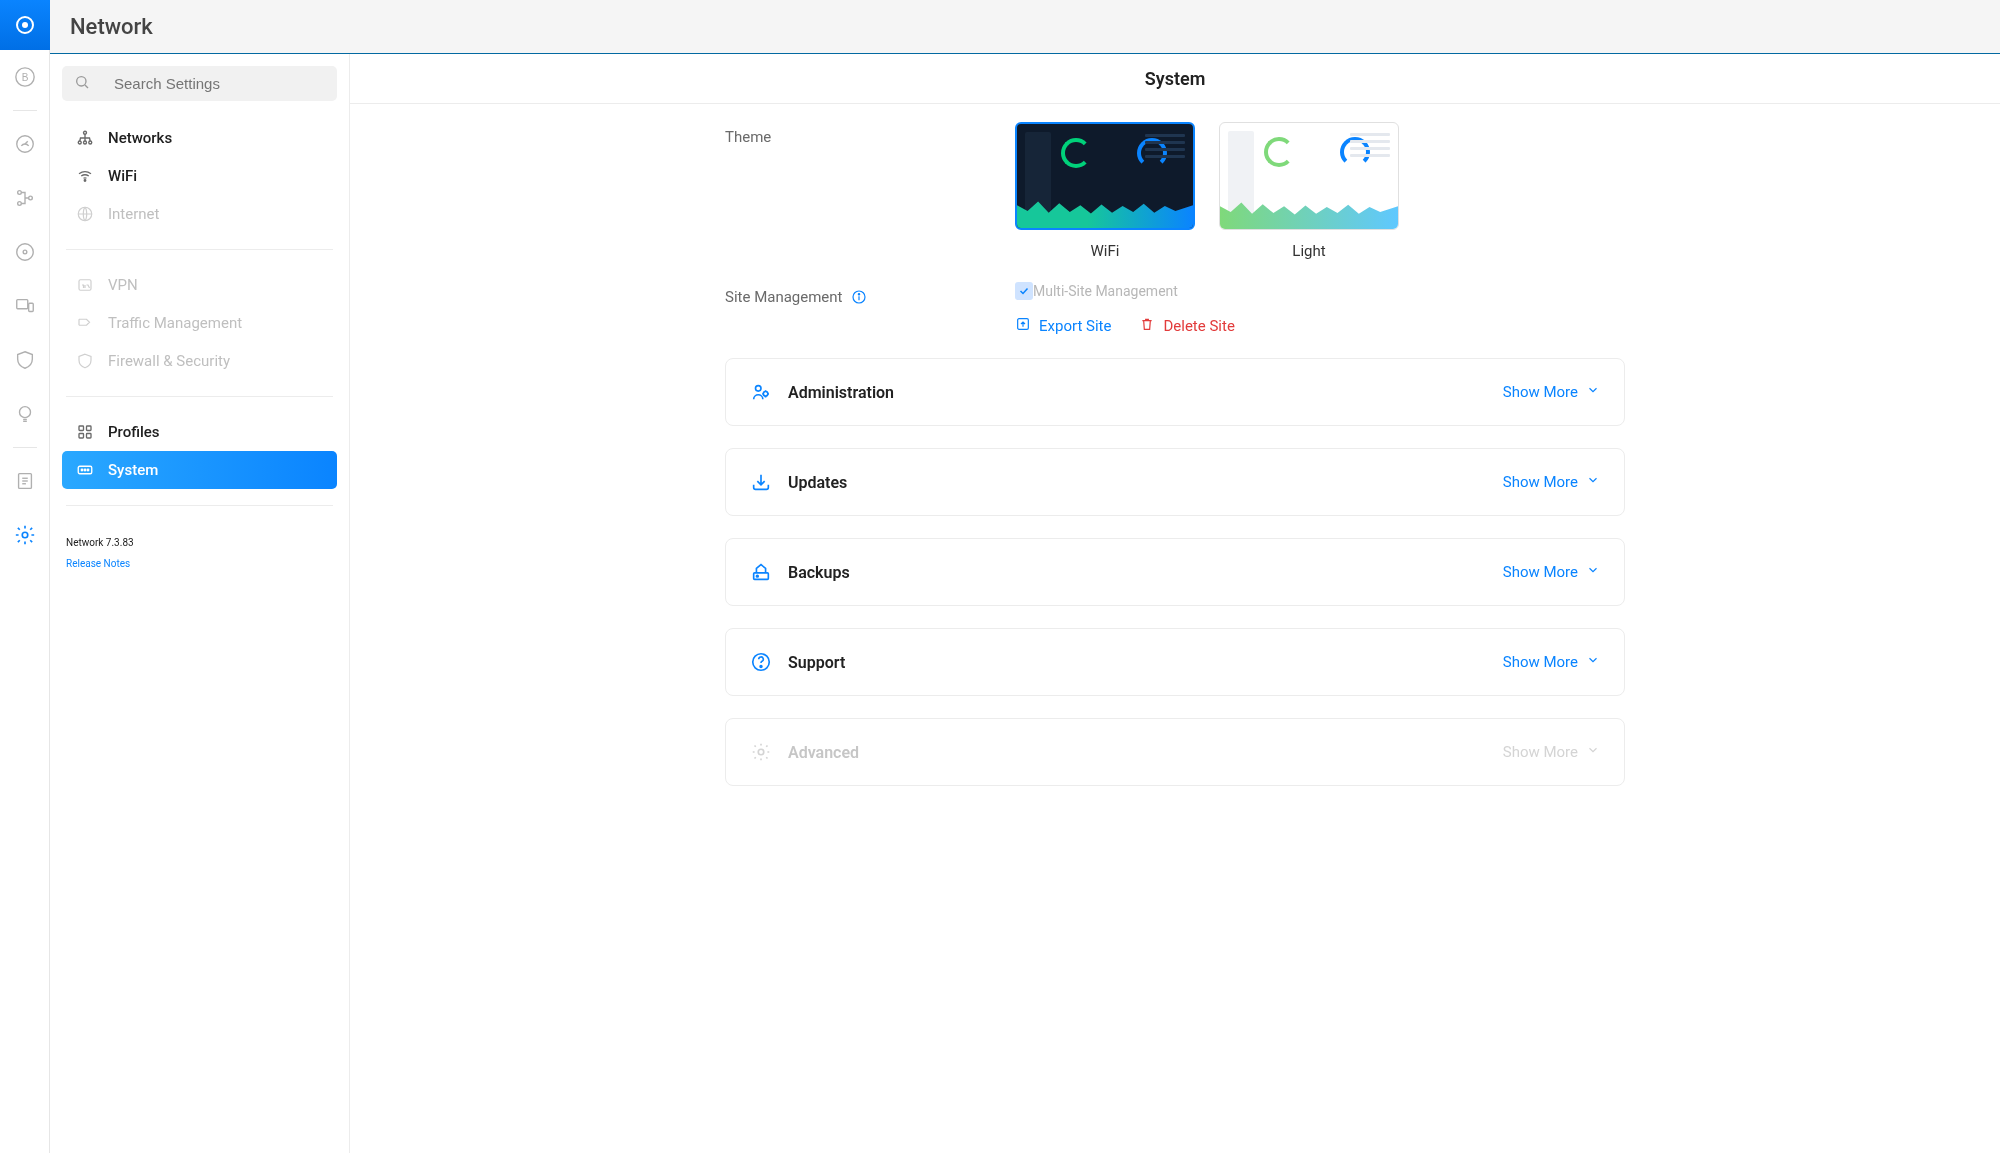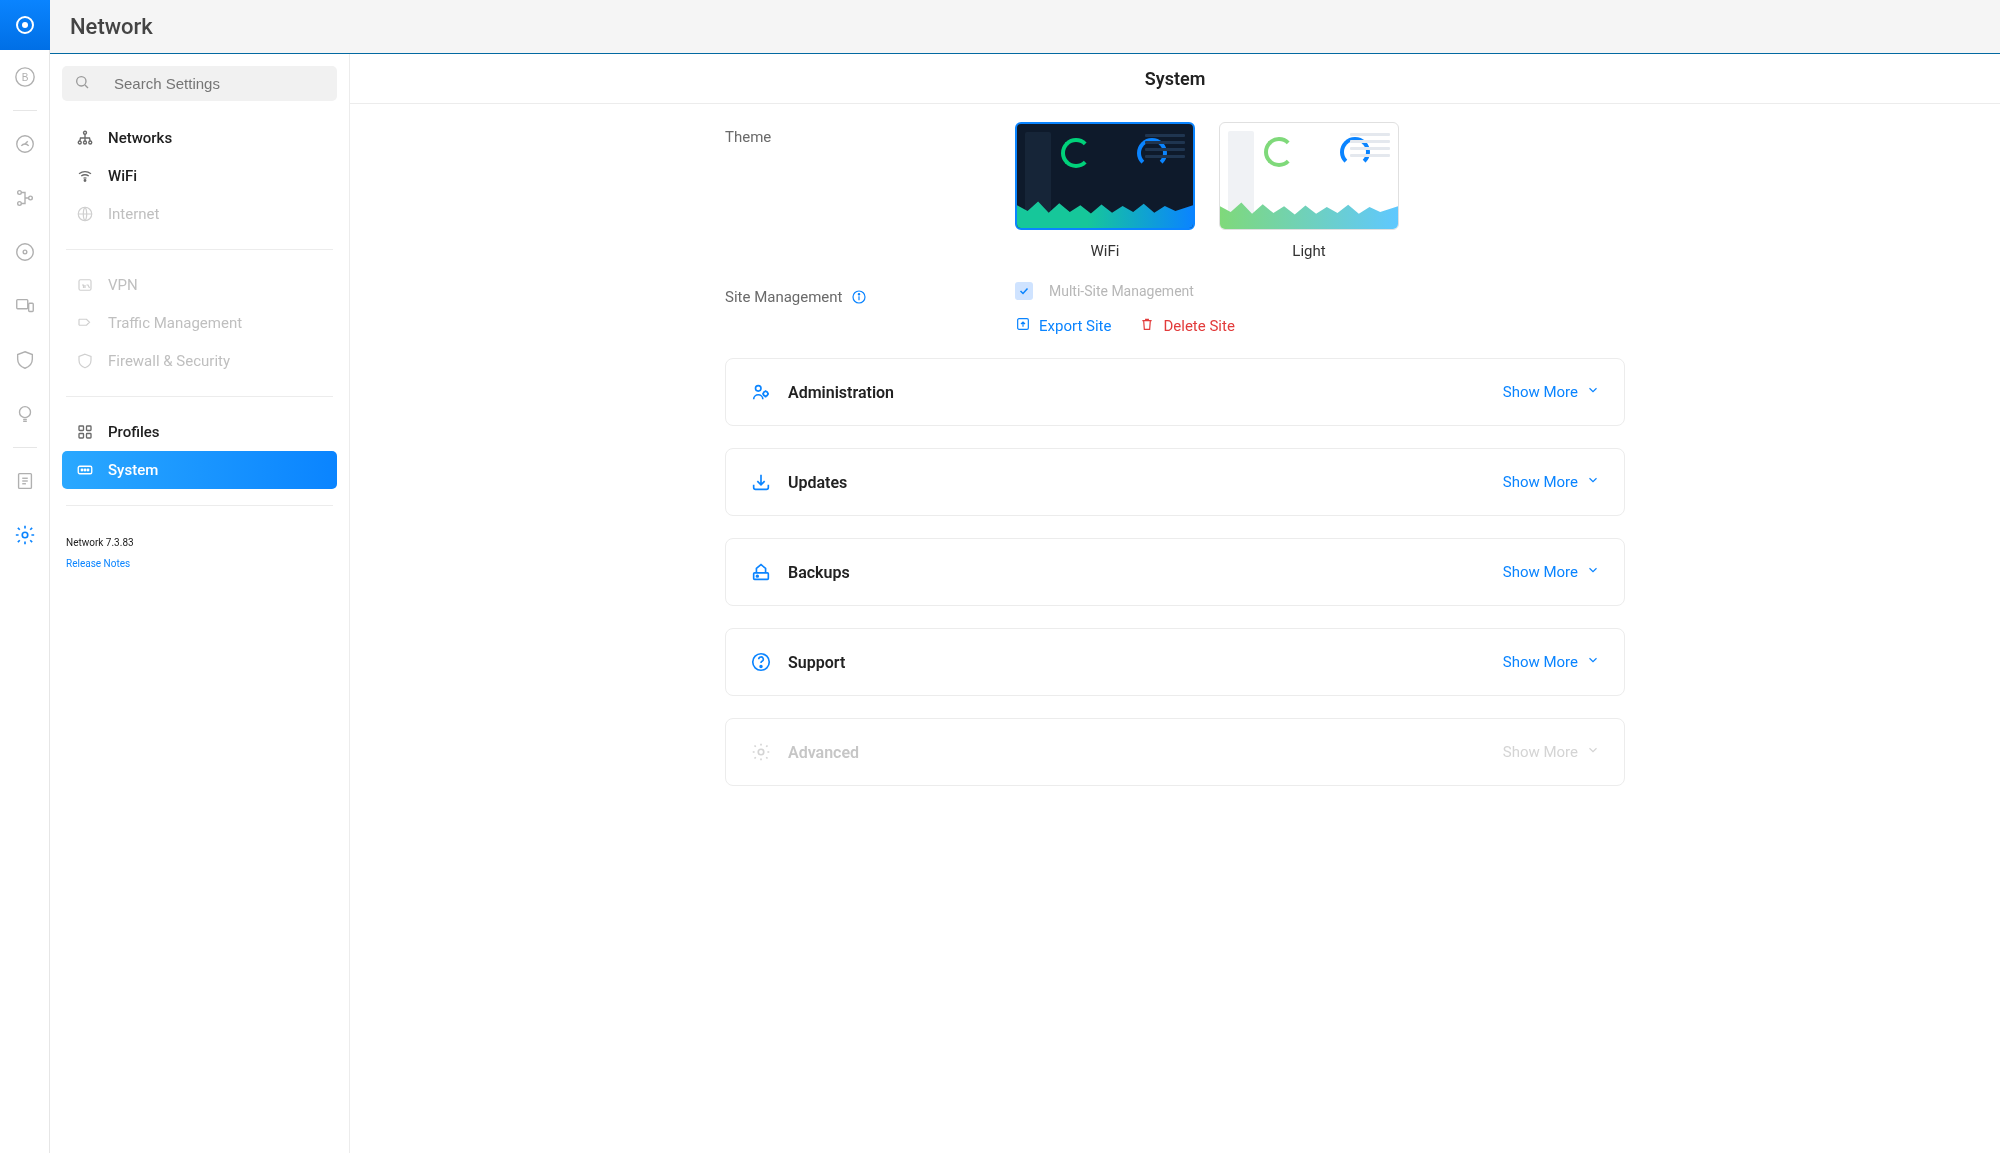--- a/index.html
+++ b/index.html
@@ -163,21 +163,21 @@
   background: linear-gradient(90deg,#7fd97a 0%, #5fc8ff 100%);
   clip-path: polygon(0 40%, 6% 55%, 12% 30%, 18% 60%, 24% 35%, 30% 58%, 36% 40%, 42% 62%, 48% 38%, 54% 60%, 60% 42%, 66% 58%, 72% 36%, 78% 60%, 84% 42%, 90% 55%, 100% 40%, 100% 100%, 0 100%);
 }
 .thumb-light .donut { position:absolute; width:30px; height:30px; border-radius:50%; border:4px solid #0a84ff; }
 .thumb-light .d1 { top:14px; left:44px; border-color:#7fd97a transparent #7fd97a #7fd97a; }
 .thumb-light .d2 { top:14px; left:120px; border-color:#0a84ff #0a84ff transparent #0a84ff; }
 .thumb-light .stripe { position:absolute; left:8px; top:8px; width:26px; height:92px; background:#f0f2f5; border-radius:2px; }
 .thumb-light .lines { position:absolute; right:8px; top:10px; width:40px; }
 .thumb-light .lines span { display:block; height:3px; background:#e4e8ee; margin-bottom:4px; border-radius:1px; }
 
-.checkbox-row { display:flex; align-items:center; gap:16px; color:#b7b7b7; }
+.checkbox-row { display:flex; align-items:center; gap:0; color:#b7b7b7; }
 .chk {
   width:18px; height:18px; border-radius:3px;
   background:#cfe3ff; display:flex; align-items:center; justify-content:center;
   color:#0a84ff;
 }
 .chk svg { width:12px; height:12px; }
 
 .site-actions { display:flex; gap:28px; margin-top:16px; }
 .link-btn {
   display:flex; align-items:center; gap:8px;

